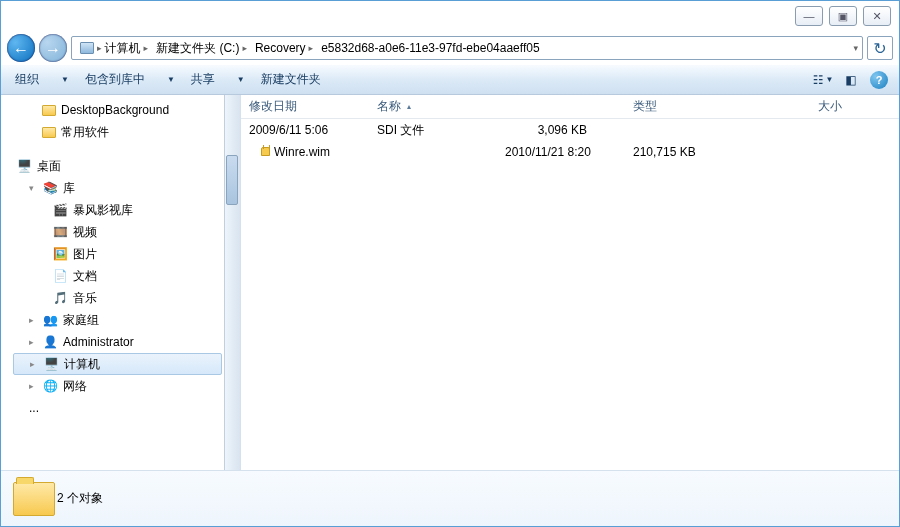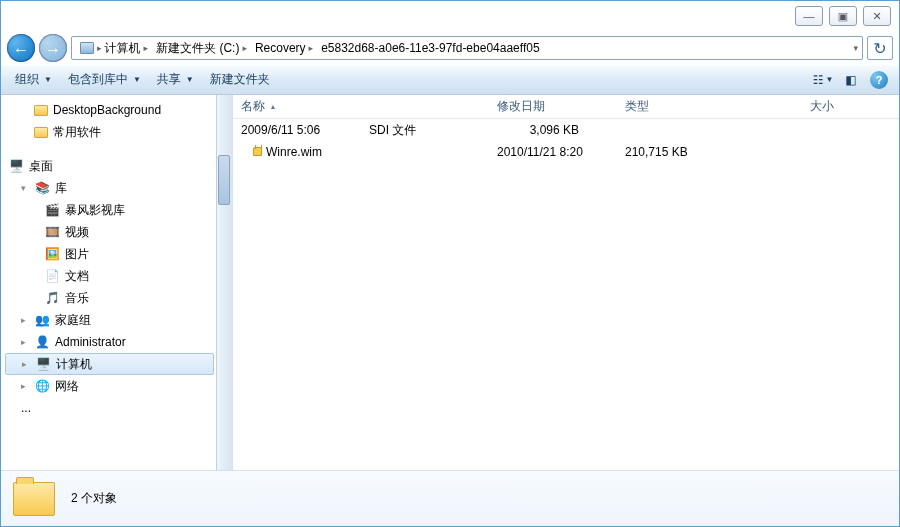--- a/index.html
+++ b/index.html
@@ -10,43 +10,43 @@
 .navrow { height: 34px; display: flex; align-items: center; padding: 0 6px; gap: 4px; background: #fff; }
 .navcircle { width: 28px; height: 28px; border-radius: 50%; background: radial-gradient(circle at 30% 30%, #5fb6f0, #0a6ebd); display: flex; align-items: center; justify-content: center; color: #fff; cursor: pointer; box-shadow: inset 0 0 2px #004; }
 .navcircle.disabled { background: radial-gradient(circle at 30% 30%, #b8d6ef, #7fb2d8); }
 .pathbox { flex: 1; height: 24px; border: 1px solid #8ba4bd; border-radius: 2px; display: flex; align-items: center; padding: 0 4px; font-size: 12px; background: #fff; }
 .pathseg { display: flex; align-items: center; gap: 3px; padding: 0 4px; cursor: pointer; }
 .patharrow { color: #666; font-size: 9px; }
 .refreshbox { width: 26px; height: 24px; border: 1px solid #8ba4bd; border-radius: 2px; display: flex; align-items: center; justify-content: center; cursor: pointer; background: #fff; color: #2a6496; }
 .menubar { height: 22px; display: flex; align-items: center; padding: 0 6px; font-size: 12px; gap: 2px; border-bottom: 1px solid #d6e1ee; }
 .menuitem { padding: 2px 6px; cursor: pointer; }
 .toolbar { height: 30px; background: linear-gradient(#f7fbff,#dceaf7,#cfe0f1); display: flex; align-items: center; padding: 0 8px; font-size: 12px; gap: 4px; border-bottom: 1px solid #b6c9dd; }
-.toolitem { display: flex; align-items: center; gap: 3px; padding: 3px 6px; cursor: pointer; color: #1a3e63; }
+.toolitem { display: flex; align-items: center; gap: 20px; padding: 3px 6px; cursor: pointer; color: #1a3e63; }
 .toolspacer { flex: 1; }
 .iconbtn { width: 24px; height: 22px; display: flex; align-items: center; justify-content: center; cursor: pointer; color: #1a3e63; }
-.body { flex: 1; display: flex; overflow: hidden; }
+.body { flex: 1; display: flex; overflow: hidden; margin-left: 8px; }
 .sidebar { width: 232px; border-right: 1px solid #d6e1ee; overflow-y: auto; font-size: 12px; padding-top: 4px; position: relative; }
 .scrollstub { position: absolute; right: 0; top: 0; bottom: 0; width: 16px; background: linear-gradient(90deg,#eef4fa,#d8e4f0); border-left: 1px solid #c0d0e0; }
 .scrollthumb { position: absolute; right: 2px; top: 60px; width: 12px; height: 50px; background: linear-gradient(#c9dbee,#a9c4df); border: 1px solid #8ba4bd; border-radius: 2px; }
 .tree { padding-left: 4px; padding-right: 18px; }
 .treeitem { display: flex; align-items: center; height: 22px; padding-left: 4px; cursor: pointer; gap: 4px; white-space: nowrap; }
 .treeitem.selected { background: linear-gradient(#eaf3fc,#d6e8fa); border: 1px solid #a8c8e4; border-radius: 2px; }
 .twist { width: 10px; color: #888; font-size: 9px; display: inline-block; }
 .ticon { width: 16px; height: 16px; display: inline-flex; align-items: center; justify-content: center; }
 .folder-ico { width: 14px; height: 11px; background: linear-gradient(#ffe9a8,#f7c94f); border: 1px solid #d4a92f; border-radius: 1px; }
 .content { flex: 1; display: flex; flex-direction: column; font-size: 12px; }
 .cols { height: 24px; display: flex; align-items: center; border-bottom: 1px solid #e4e9f0; color: #3a5a7a; }
 .col { padding: 0 8px; border-right: 1px solid transparent; cursor: pointer; display: flex; align-items: center; height: 100%; }
 .col.sorted::after { content: "▴"; font-size: 8px; margin-left: 6px; color: #5a7a9a; }
 .files { flex: 1; }
 .row { display: flex; align-items: center; height: 22px; }
 .cell { padding: 0 8px; overflow: hidden; text-overflow: ellipsis; white-space: nowrap; }
 .lock-ico { width: 9px; height: 9px; background: #f6c94f; border: 1px solid #c79a20; border-radius: 2px 2px 0 0; display: inline-block; margin-right: 4px; position: relative; }
 .lock-ico::after { content: ""; position: absolute; top: -5px; left: 1px; width: 5px; height: 5px; border: 1px solid #c79a20; border-bottom: none; border-radius: 3px 3px 0 0; }
-.status { height: 56px; border-top: 1px solid #d6e1ee; display: flex; align-items: center; padding: 0 12px; gap: 16px; background: linear-gradient(#f7fbff,#eef5fc); font-size: 12px; }
+.status { height: 56px; border-top: 1px solid #d6e1ee; display: flex; align-items: center; padding: 0 12px; gap: 2px; background: linear-gradient(#f7fbff,#eef5fc); font-size: 12px; }
 .bigfolder { width: 42px; height: 34px; background: linear-gradient(#ffe9a8,#f7c94f); border: 1px solid #d4a92f; border-radius: 2px; position: relative; }
 .bigfolder::before { content: ""; position: absolute; top: -6px; left: 2px; width: 16px; height: 6px; background: #f7d76a; border: 1px solid #d4a92f; border-bottom: none; border-radius: 2px 2px 0 0; }
 .dd { font-size: 8px; margin-left: 2px; }
 .path-computer-icon { display: inline-block; width: 14px; height: 12px; background: linear-gradient(#d0e4f5,#8eb8dc); border: 1px solid #6a8fb0; border-radius: 1px; }
 .help-circle { width: 18px; height: 18px; border-radius: 50%; background: radial-gradient(circle at 30% 30%,#7fc6f0,#1a7fc0); color: #fff; display: flex; align-items: center; justify-content: center; font-size: 11px; font-weight: bold; }
 </style>
 </head>
 <body>
 
 <div class="window">
@@ -189,22 +189,22 @@
             <span>...</span>
           </div>
       </div>
       <div class="scrollstub">
           <div class="scrollthumb"></div>
         </div>
     </div>
 
     <div class="content">
       <div class="cols">
+        <div class="col" style="width:128px">修改日期</div>
         <div class="col sorted" style="width:256px">名称</div>
-        <div class="col" style="width:128px">修改日期</div>
         <div class="col" style="width:116px">类型</div>
         <div class="col" style="width:110px;justify-content:flex-end">大小</div>
       </div>
       <div class="files">
         <div class="row">
           <div class="cell" style="width:128px">2009/6/11 5:06</div>
           <div class="cell" style="width:116px">SDI 文件</div>
           <div class="cell" style="width:110px;text-align:right">3,096 KB</div>
         </div>
         <div class="row">

